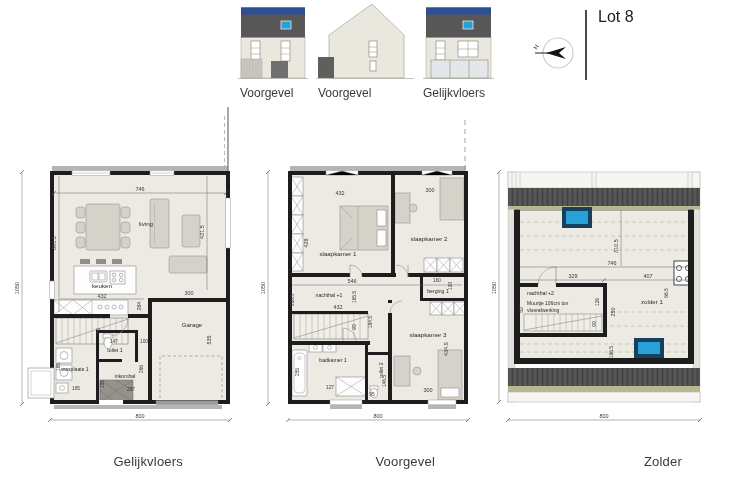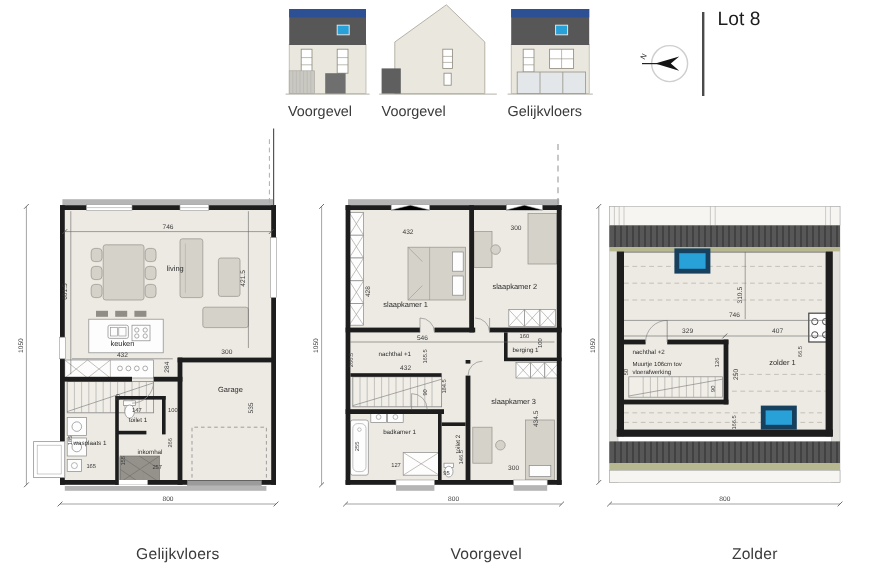--- a/index.html
+++ b/index.html
@@ -394,14 +394,14 @@
 
   <div class="abs elev-label" style="left:240px;top:86px;width:67px">Voorgevel</div>
   <div class="abs elev-label" style="left:318px;top:86px;width:96px">Voorgevel</div>
   <div class="abs elev-label" style="left:423px;top:86px;width:71px">Gelijkvloers</div>
 
   <div class="abs divider" style="left:585px;top:10px;height:70px"></div>
   <div class="abs lot-title" style="left:598px;top:8px">Lot 8</div>
 
   <div class="abs plan-label" style="left:63px;top:454px;width:120px">Gelijkvloers</div>
   <div class="abs plan-label" style="left:315px;top:454px;width:120px">Voorgevel</div>
-  <div class="abs plan-label" style="left:528px;top:454px;width:120px">Zolder</div>
+  <div class="abs plan-label" style="left:562px;top:454px;width:120px">Zolder</div>
 </div>
 
 </body></html>

